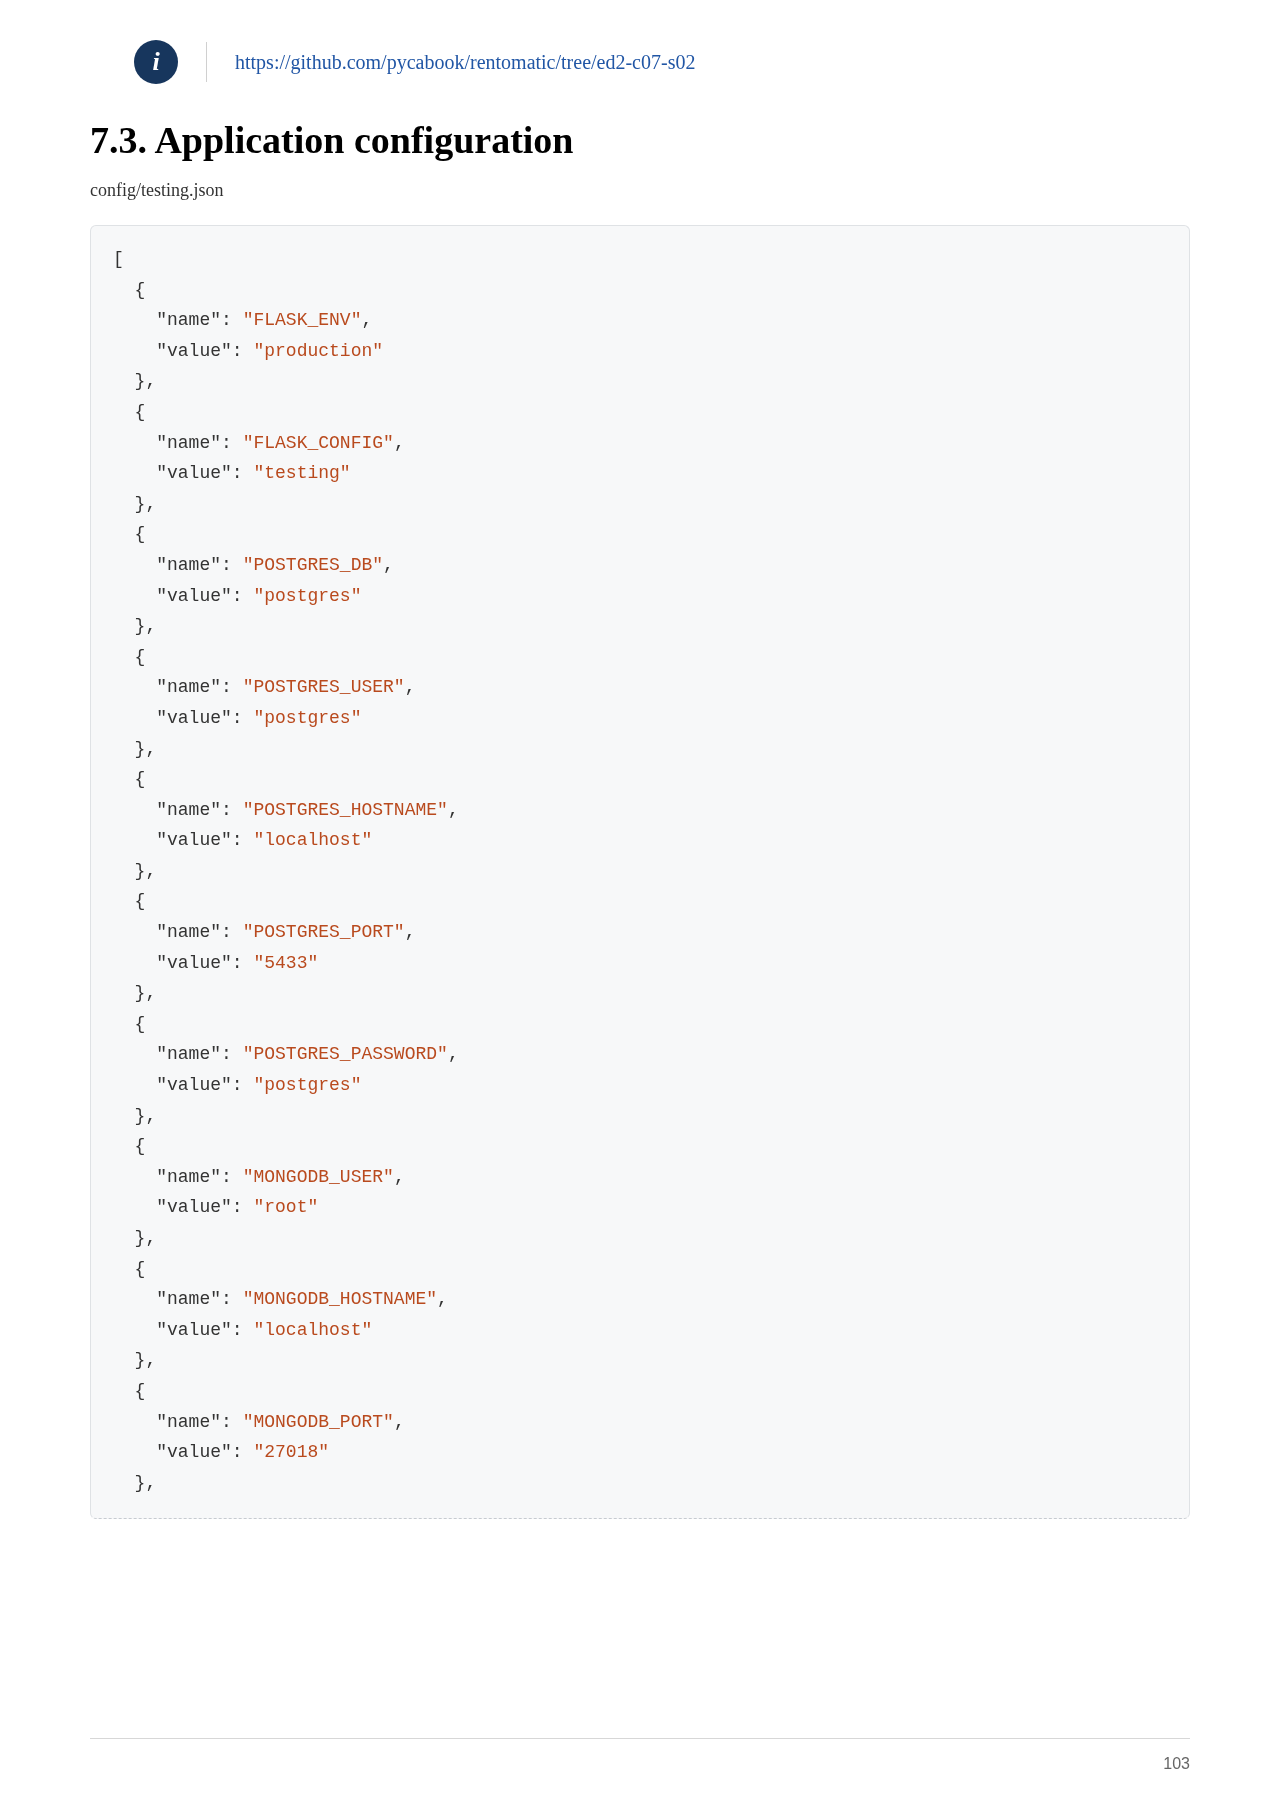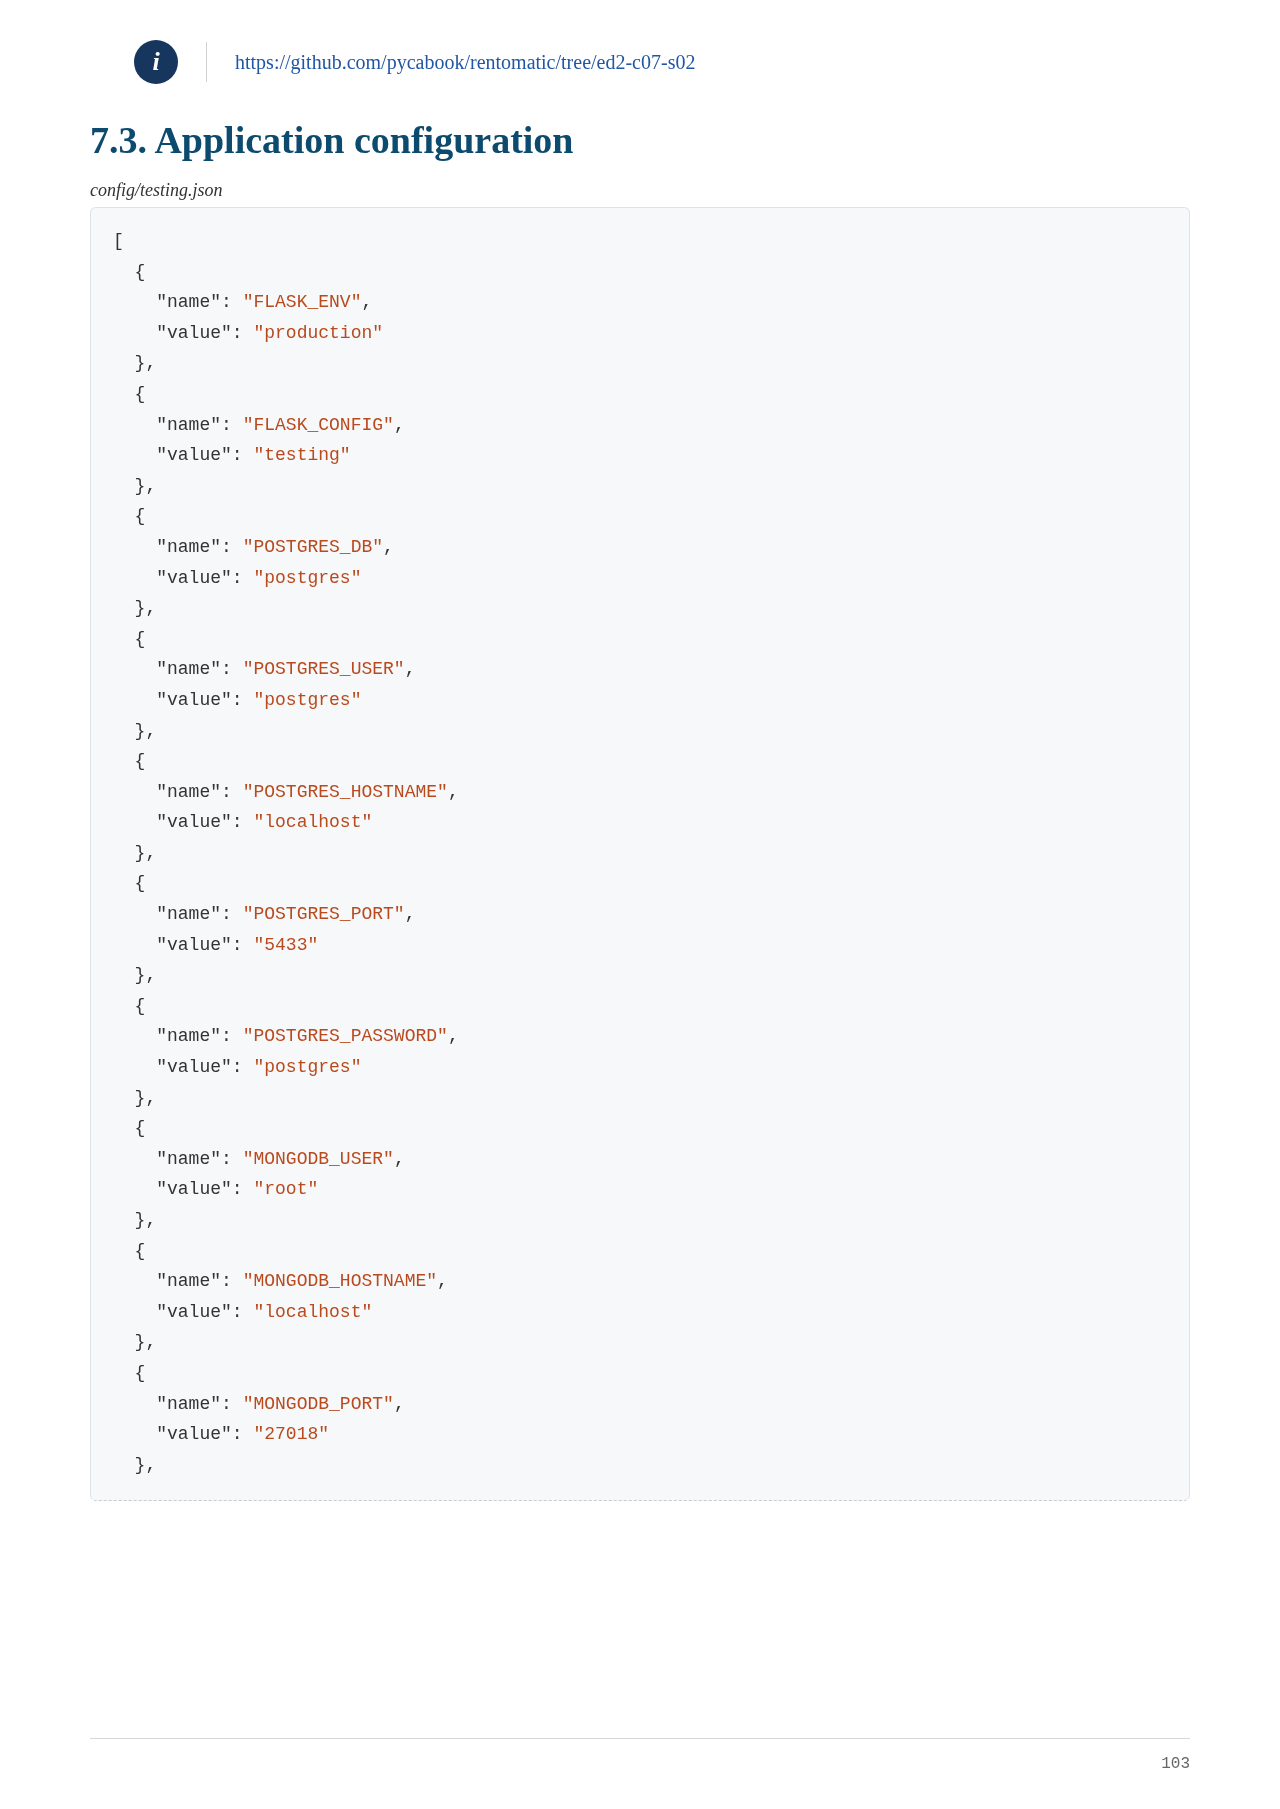--- a/index.html
+++ b/index.html
@@ -47,35 +47,34 @@
     color: #2156a5;
     font-size: 20px;
     text-decoration: none;
     font-family: Georgia, serif;
   }
   h2.section-heading {
     font-family: Georgia, "Times New Roman", serif;
     font-weight: 700;
     font-size: 38px;
     margin: 0 0 18px 0;
-    color: #0c4a6e;
+    color: #000000;
   }
   p.body-text {
     font-family: Georgia, "Times New Roman", serif;
     font-size: 21px;
     line-height: 1.5;
     margin: 0 0 26px 0;
     color: #222;
   }
   .code-title {
     font-family: Georgia, serif;
-    font-style: italic;
     font-size: 18px;
     color: #333;
-    margin-bottom: 6px;
+    margin-bottom: 24px;
   }
   .code-block {
     background: #f7f8f9;
     border: 1px solid #dfe2e5;
     border-radius: 6px;
     padding: 18px 22px 20px 22px;
     font-family: "SFMono-Regular", Consolas, "Liberation Mono", Menlo, monospace;
     font-size: 18px;
     line-height: 1.7;
     color: #333;
@@ -93,21 +92,21 @@
     right: 90px;
     bottom: 70px;
     border: none;
     border-top: 1px solid #d7d7d7;
     margin: 0;
   }
   .page-number {
     position: absolute;
     right: 90px;
     bottom: 36px;
-    font-family: Liberation Mono, monospace;
+    font-family: Liberation Sans, sans-serif;
     font-size: 16px;
     color: #666;
   }
 </style>
 </head>
 <body>
 
 <div class="page">
 
   <div class="info-row">

